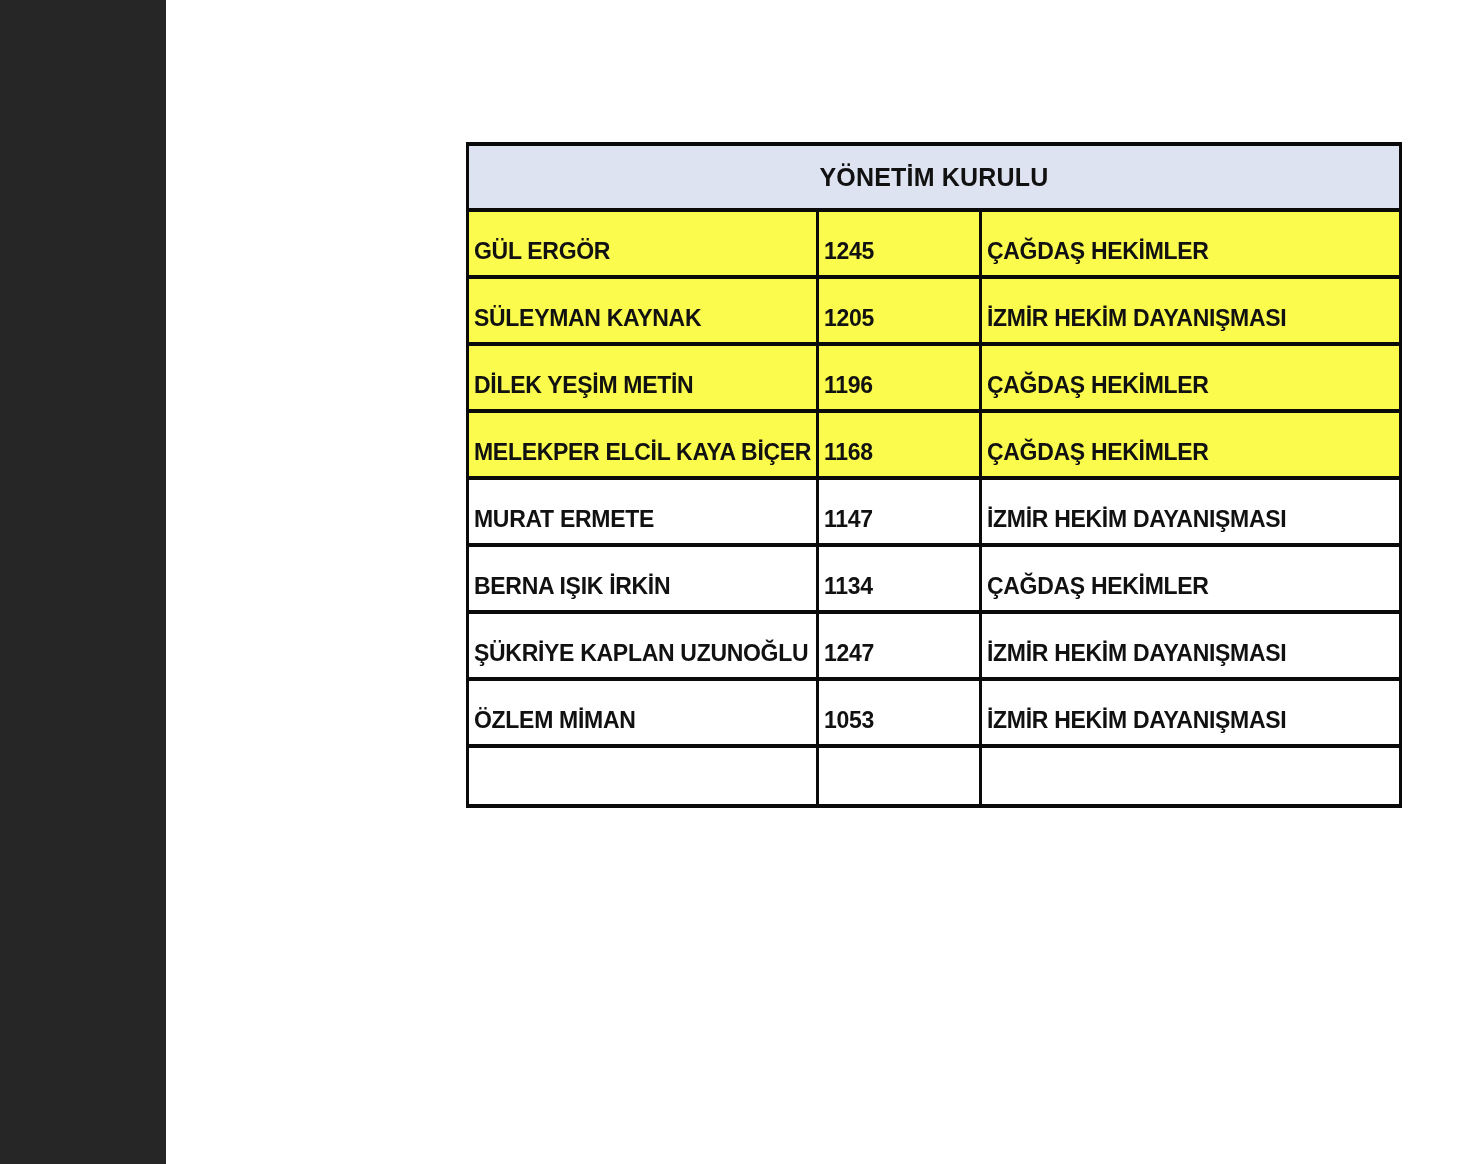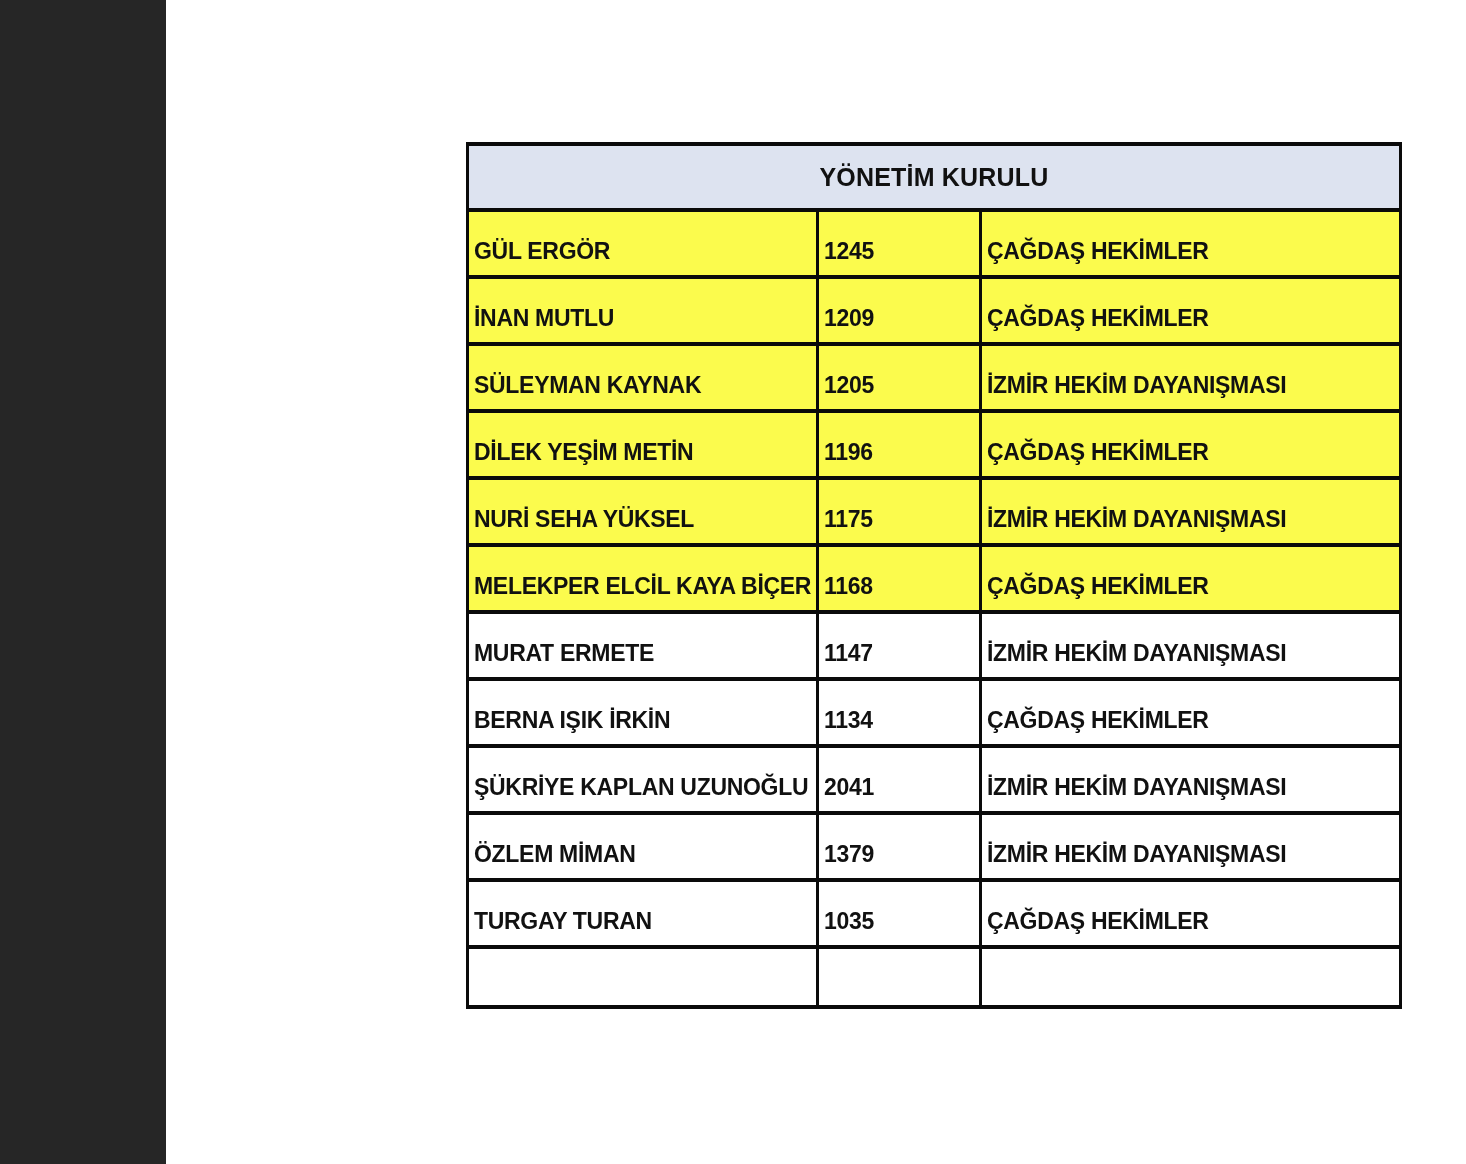--- a/index.html
+++ b/index.html
@@ -90,68 +90,53 @@
           <th colspan="3">YÖNETİM KURULU</th>
         </tr>
       </thead>
       <tbody>
           <tr class="hl">
     <td class="name-cell">GÜL ERGÖR</td>
     <td class="vote-cell">1245</td>
     <td class="group-cell">ÇAĞDAŞ HEKİMLER</td>
   </tr>
           <tr class="hl">
-    <td class="name-cell">İNAN MUTLU</td>
-    <td class="vote-cell">1209</td>
-    <td class="group-cell">ÇAĞDAŞ HEKİMLER</td>
-  </tr>
-          <tr class="hl">
     <td class="name-cell">SÜLEYMAN KAYNAK</td>
     <td class="vote-cell">1205</td>
     <td class="group-cell">İZMİR HEKİM DAYANIŞMASI</td>
   </tr>
           <tr class="hl">
     <td class="name-cell">DİLEK YEŞİM METİN</td>
     <td class="vote-cell">1196</td>
     <td class="group-cell">ÇAĞDAŞ HEKİMLER</td>
-  </tr>
-          <tr class="hl">
-    <td class="name-cell">NURİ SEHA YÜKSEL</td>
-    <td class="vote-cell">1175</td>
-    <td class="group-cell">İZMİR HEKİM DAYANIŞMASI</td>
   </tr>
           <tr class="hl">
     <td class="name-cell">MELEKPER ELCİL KAYA BİÇER</td>
     <td class="vote-cell">1168</td>
     <td class="group-cell">ÇAĞDAŞ HEKİMLER</td>
   </tr>
           <tr>
     <td class="name-cell">MURAT ERMETE</td>
     <td class="vote-cell">1147</td>
     <td class="group-cell">İZMİR HEKİM DAYANIŞMASI</td>
   </tr>
           <tr>
     <td class="name-cell">BERNA IŞIK İRKİN</td>
     <td class="vote-cell">1134</td>
     <td class="group-cell">ÇAĞDAŞ HEKİMLER</td>
   </tr>
           <tr>
     <td class="name-cell">ŞÜKRİYE KAPLAN UZUNOĞLU</td>
-    <td class="vote-cell">2041</td>
+    <td class="vote-cell">1247</td>
     <td class="group-cell">İZMİR HEKİM DAYANIŞMASI</td>
   </tr>
           <tr>
     <td class="name-cell">ÖZLEM MİMAN</td>
-    <td class="vote-cell">1379</td>
+    <td class="vote-cell">1053</td>
     <td class="group-cell">İZMİR HEKİM DAYANIŞMASI</td>
-  </tr>
-          <tr>
-    <td class="name-cell">TURGAY TURAN</td>
-    <td class="vote-cell">1035</td>
-    <td class="group-cell">ÇAĞDAŞ HEKİMLER</td>
   </tr>
           <tr class="partial">
     <td class="name-cell"></td>
     <td class="vote-cell"></td>
     <td class="group-cell"></td>
   </tr>
         </tbody>
     </table>
   </div>
 </div>

